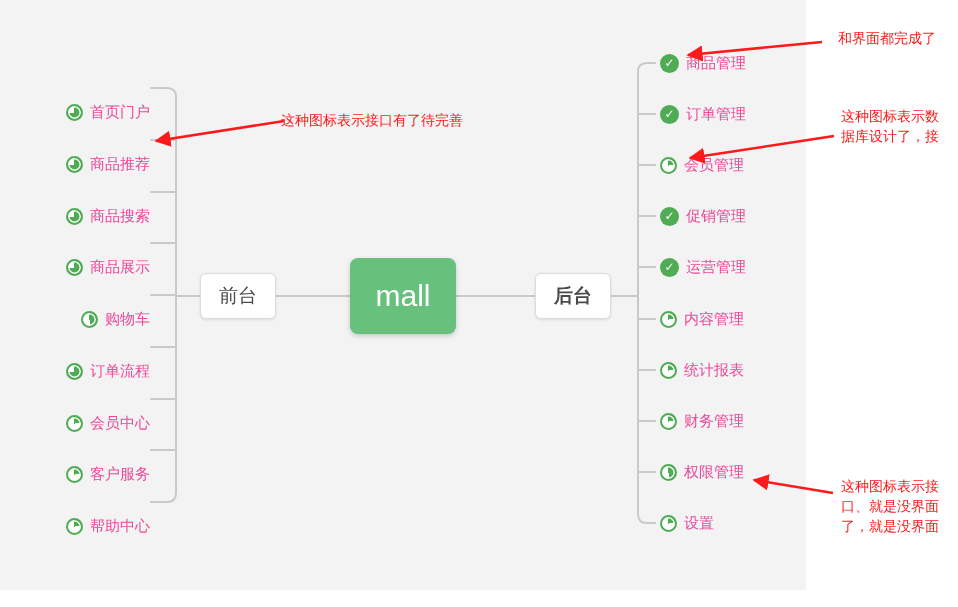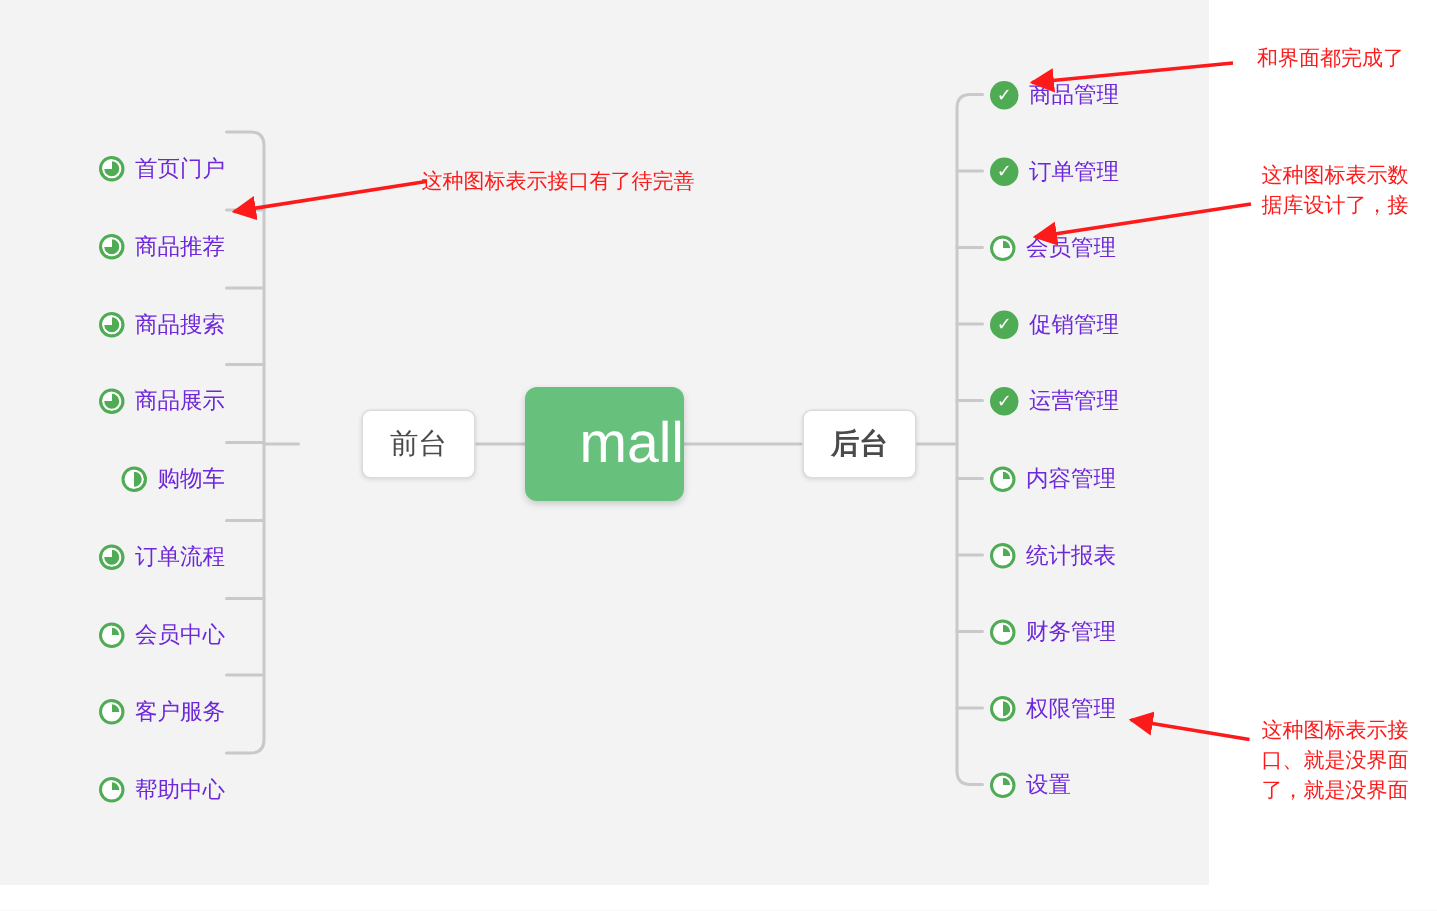--- a/index.html
+++ b/index.html
@@ -11,38 +11,37 @@
   .board{
     position:absolute;left:0;top:0;width:806px;height:590px;
     background:#f3f3f3;
   }
   svg.layer{position:absolute;left:0;top:0;pointer-events:none;}
 
   
   .node{position:absolute;display:flex;align-items:center;justify-content:center;box-sizing:border-box;}
   .root-node{
     left:350px;top:258px;width:106px;height:76px;
-    background:#68c07d;border-radius:8px;color:#fff;font-size:38px;
+    background:#68c07d;border-radius:8px;color:#fff;font-size:30px;
     box-shadow:0 2px 5px rgba(0,0,0,.18);
-    justify-content:flex-end;
   }
   .branch-node{
     width:76px;height:46px;background:#fff;border:1px solid #dcdcdc;border-radius:6px;
     color:#4a4a4a;font-size:19px;box-shadow:0 1px 3px rgba(0,0,0,.10);
   }
-  .front-node{left:200px;top:273px;margin-left:41px;}
+  .front-node{left:200px;top:273px;}
   .back-node{left:535px;top:273px;font-weight:bold;}
 
   
   .left-col{position:absolute;right:808px;top:0;width:0;height:0;}
   .right-col{position:absolute;left:660px;top:0;width:0;height:0;}
   .topic{position:absolute;display:flex;align-items:center;gap:7px;height:20px;white-space:nowrap;}
   .left-col .topic{right:0;margin-top:24px;}
   .right-col .topic{left:0;}
-  .tlabel{font-size:15px;color:#6d28d9;}
+  .tlabel{font-size:15px;color:#ec4899;}
 
   
   .pie{
     width:17px;height:17px;min-width:17px;border-radius:50%;box-sizing:border-box;
     border:2px solid #50ab55;
     box-shadow:inset 0 0 0 1.5px #fff;
     background:conic-gradient(#50ab55 0 var(--deg), #ffffff 0);
   }
   .p25{--deg:90deg;}
   .p50{--deg:180deg;}

